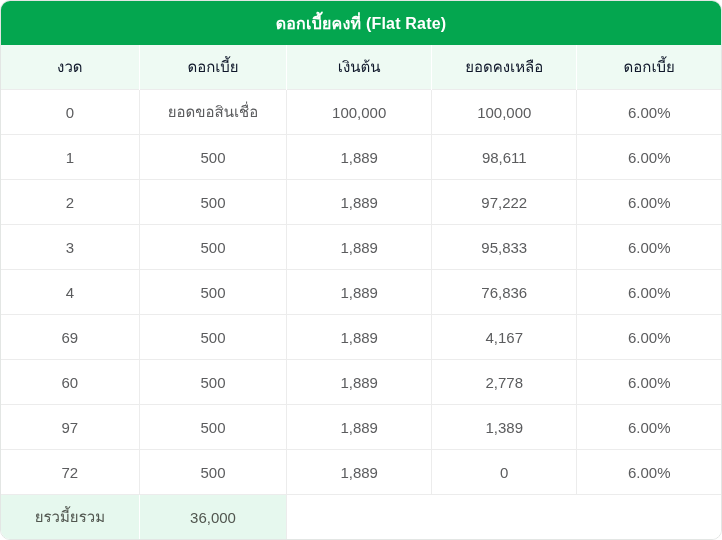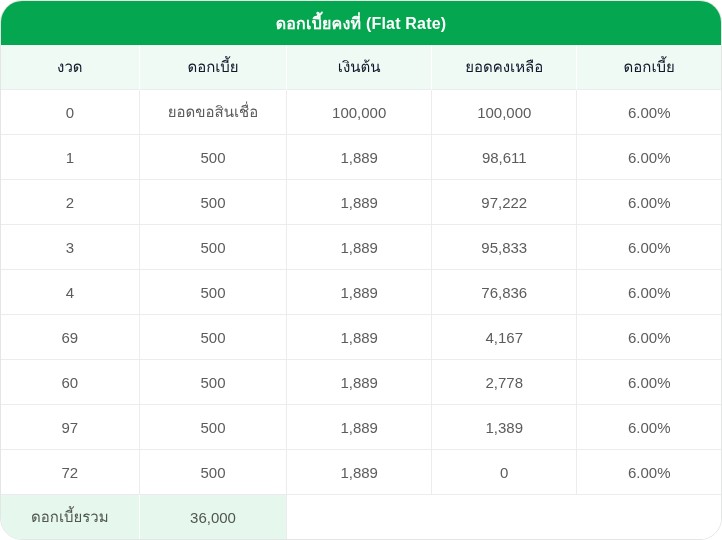--- a/index.html
+++ b/index.html
@@ -6,21 +6,21 @@
     margin: 0;
     padding: 0;
     background: #ffffff;
     font-family: "Liberation Sans", sans-serif;
   }
   .card {
     width: 722px;
     height: 540px;
     box-sizing: border-box;
     border: 1px solid #e3e6e4;
-    border-radius: 22px;
+    border-radius: 10px;
     overflow: hidden;
     background: #ffffff;
   }
   .titlebar {
     height: 44px;
     background: #04a64f;
     color: #ffffff;
     display: flex;
     align-items: center;
     justify-content: center;
@@ -156,19 +156,19 @@
       <tr>
         <td>72</td>
         <td>500</td>
         <td>1,889</td>
         <td>0</td>
         <td>6.00%</td>
       </tr>
     </tbody>
     <tfoot>
       <tr>
-        <td class="mint mint-label">ดอกเบี้ยรวม</td>
+        <td class="mint mint-label">ยรวมี้ยรวม</td>
         <td class="mint mint-total">36,000</td>
         <td colspan="3"></td>
       </tr>
     </tfoot>
   </table>
 </div>
 
 </body></html>

